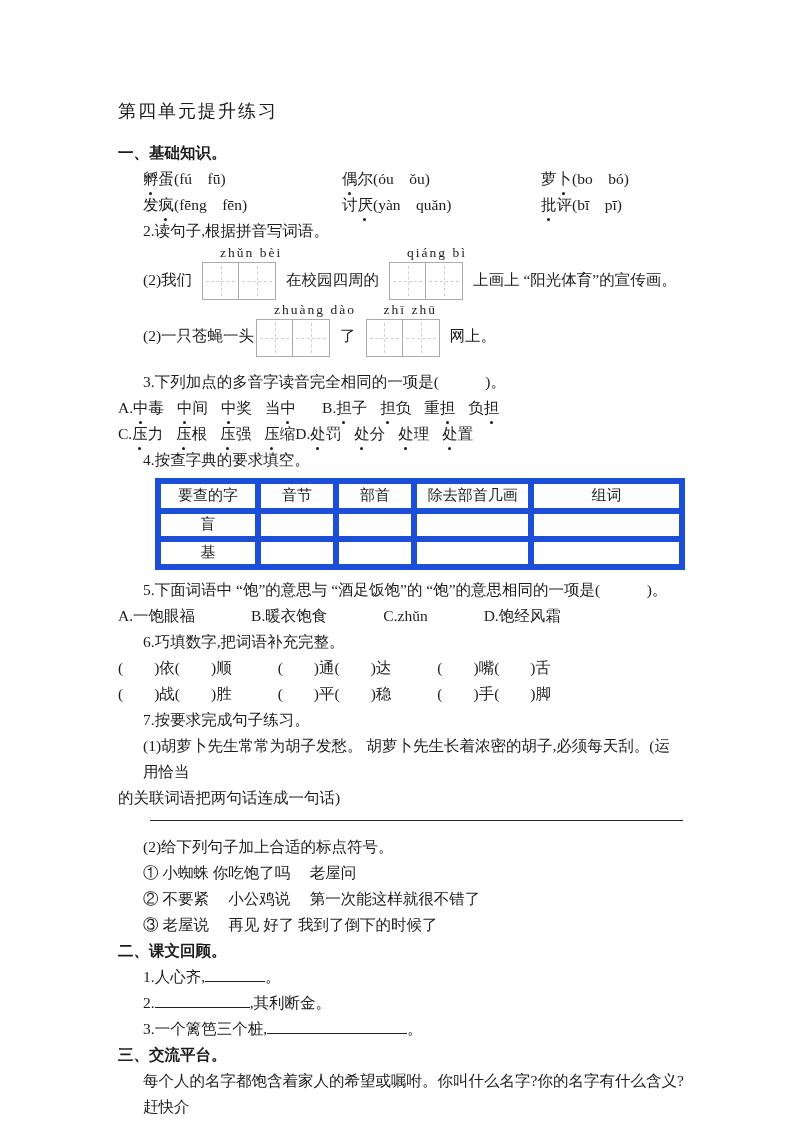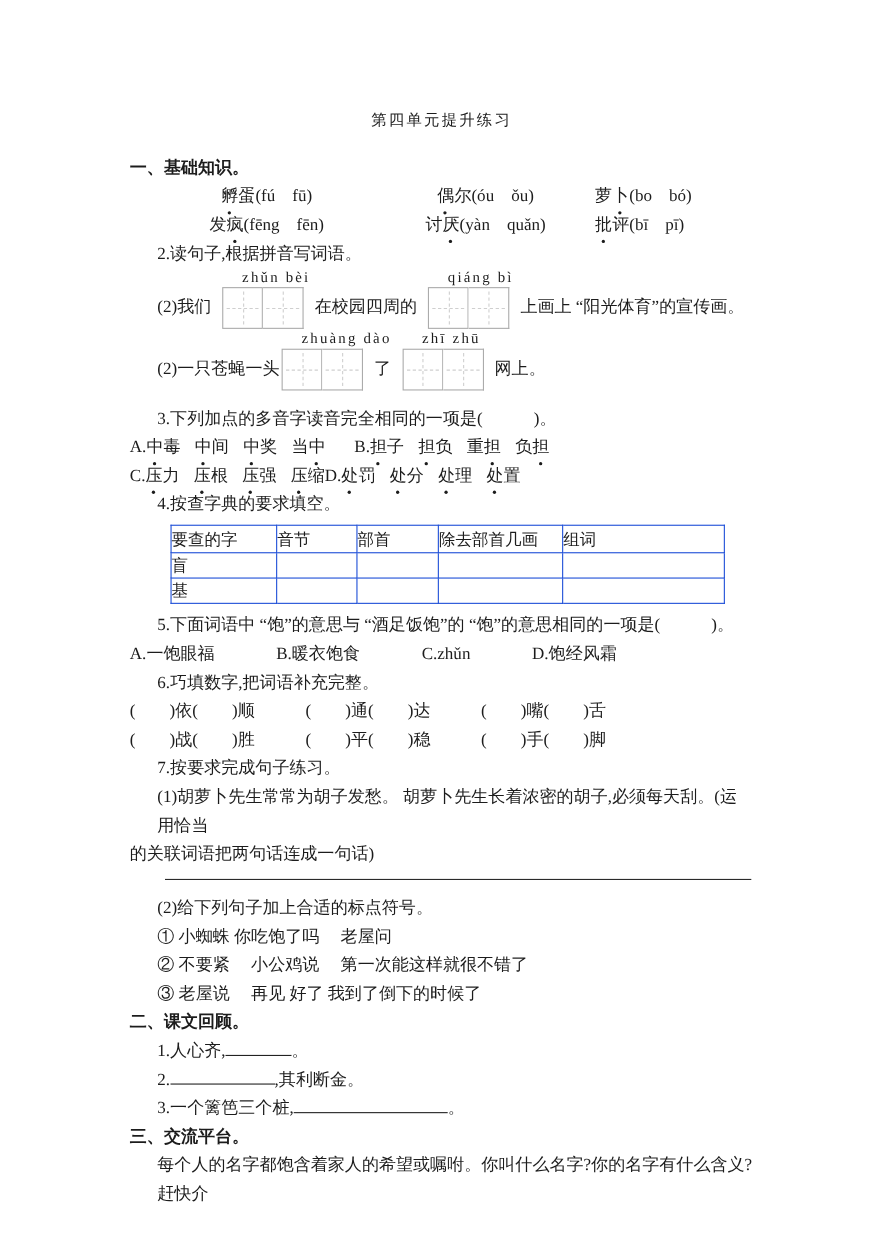--- a/index.html
+++ b/index.html
@@ -3,55 +3,55 @@
 <meta charset="utf-8">
 <style>
   html,body{margin:0;padding:0;background:#ffffff;}
   .page{
     width:793px;height:1122px;background:#fff;color:#1c1c1c;
     font-family:"Liberation Serif","DejaVu Serif",serif;
     font-size:15.5px;position:relative;overflow:hidden;
   }
   .inner{padding:96px 108px 0 118px;}
   .title{
-    text-align:center;font-size:14px;font-weight:400;letter-spacing:2px;
+    text-align:left;font-size:18px;font-weight:400;letter-spacing:2px;
     margin:0 0 14px 0;line-height:30px;
   }
   .sec-h{font-weight:700;line-height:26px;}
   .line{line-height:26px;min-height:26px;}
   .ind{margin-left:25px;}
   .blank{display:inline-block;border-bottom:1px solid #222;height:15px;vertical-align:baseline;}
   .w26{width:26px}.w60{width:60px}.w95{width:95px}.w140{width:140px}
   
   .dt{position:relative;display:inline-block;}
   .dt::after{
     content:"";position:absolute;width:3px;height:3px;border-radius:50%;
     background:#1c1c1c;left:50%;margin-left:-2px;bottom:-3px;
   }
   .word{margin-right:13px;}
   .word:last-child{margin-right:0;}
-  .wcol{display:inline-block;width:199px;margin-right:0;text-align:center;}
+  .wcol{display:inline-block;width:199px;margin-right:0;}
   
   .optgroup{margin-right:26px;}
   .optgroup:last-child{margin-right:0;}
   
   .boxrow{line-height:40px;margin-top:16px;white-space:nowrap;}
   .g2{display:inline-flex;position:relative;vertical-align:middle;margin:0 10px;}
   .g2 .py-top{
     position:absolute;top:-16px;left:18px;font-size:13.5px;letter-spacing:2px;
     white-space:nowrap;line-height:14px;
   }
   .gc{width:37px;height:38px;border:1px solid #ababab;position:relative;box-sizing:border-box;background:#fff;}
   .gc + .gc{border-left:none;}
   .gc::before{content:"";position:absolute;left:3px;right:3px;top:50%;border-top:1px dashed #cfcfcf;}
   .gc::after{content:"";position:absolute;top:3px;bottom:3px;left:50%;border-left:1px dashed #cfcfcf;}
   
   table.dict{border-collapse:collapse;margin:5px 0 7px 37px;table-layout:fixed;}
   .dict th,.dict td{
-    border:1px solid #1d4ed8;text-align:left;font-weight:400;
+    border:6px solid #1d4ed8;text-align:center;font-weight:400;
     font-size:15px;padding:0;height:22px;
   }
   .dict th{height:24px;}
   .c1{width:95px}.c2{width:72px}.c3{width:73px}.c4{width:112px}.c5{width:146px}
   
   .opt5{margin-right:56px;}
   .opt5:last-child{margin-right:0;}
   
   .fillrow span{margin-right:46px;}
   .fillrow span:last-child{margin-right:0;}

